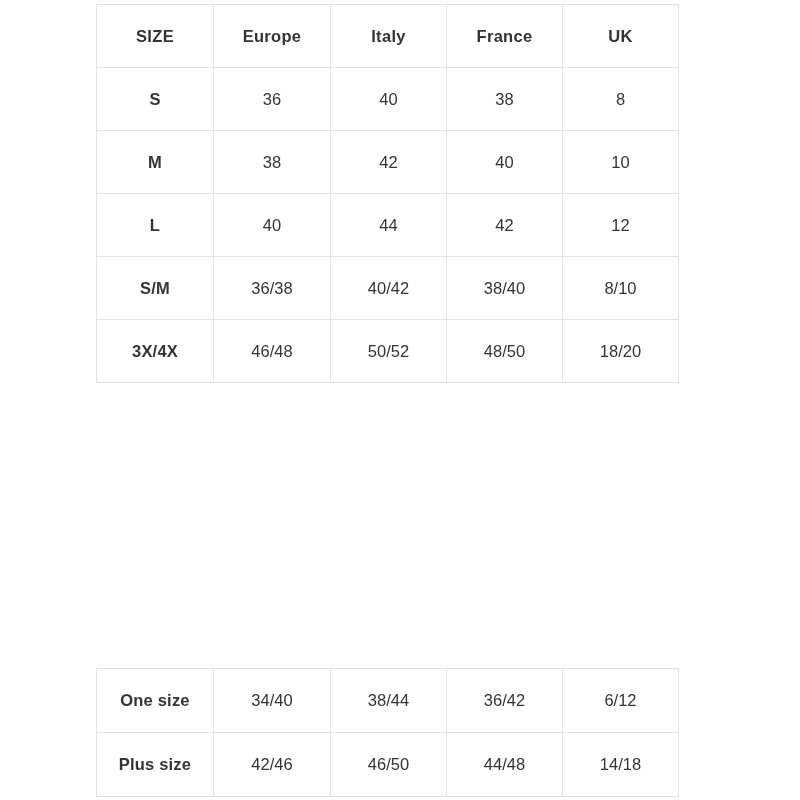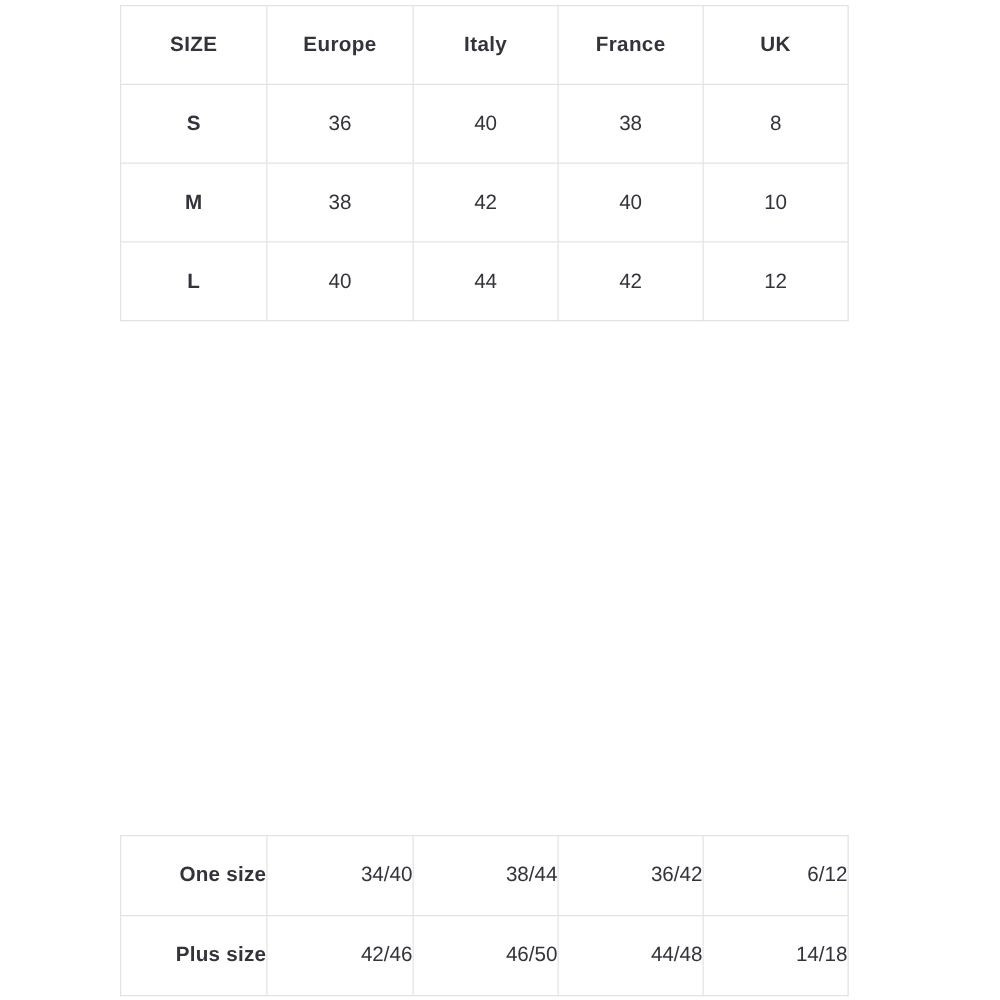--- a/index.html
+++ b/index.html
@@ -56,21 +56,20 @@
     font-size: 16.5px;
     letter-spacing: 0.3px;
   }
   table.size-table td.rowhead {
     font-weight: 700;
     letter-spacing: 0.2px;
   }
   #extra-table th,
   #extra-table td {
     height: 63px;
-    text-align: right;
   }
   #extra-table td.rowhead {
     font-weight: 700;
   }
 </style>
 </head>
 <body>
 
 <div class="page">
 
@@ -107,20 +106,34 @@
           <td>40</td>
           <td>10</td>
         </tr>
         <tr>
           <td class="rowhead">L</td>
           <td>40</td>
           <td>44</td>
           <td>42</td>
           <td>12</td>
         </tr>
+        <tr>
+          <td class="rowhead">S/M</td>
+          <td>36/38</td>
+          <td>40/42</td>
+          <td>38/40</td>
+          <td>8/10</td>
+        </tr>
+        <tr>
+          <td class="rowhead">3X/4X</td>
+          <td>46/48</td>
+          <td>50/52</td>
+          <td>48/50</td>
+          <td>18/20</td>
+        </tr>
       </tbody>
     </table>
   </div>
 
   <div class="table-wrap" id="extra-table-wrap">
     <table class="size-table" id="extra-table">
       <colgroup>
         <col class="c0">
           <col class="c1">
           <col class="c2">

